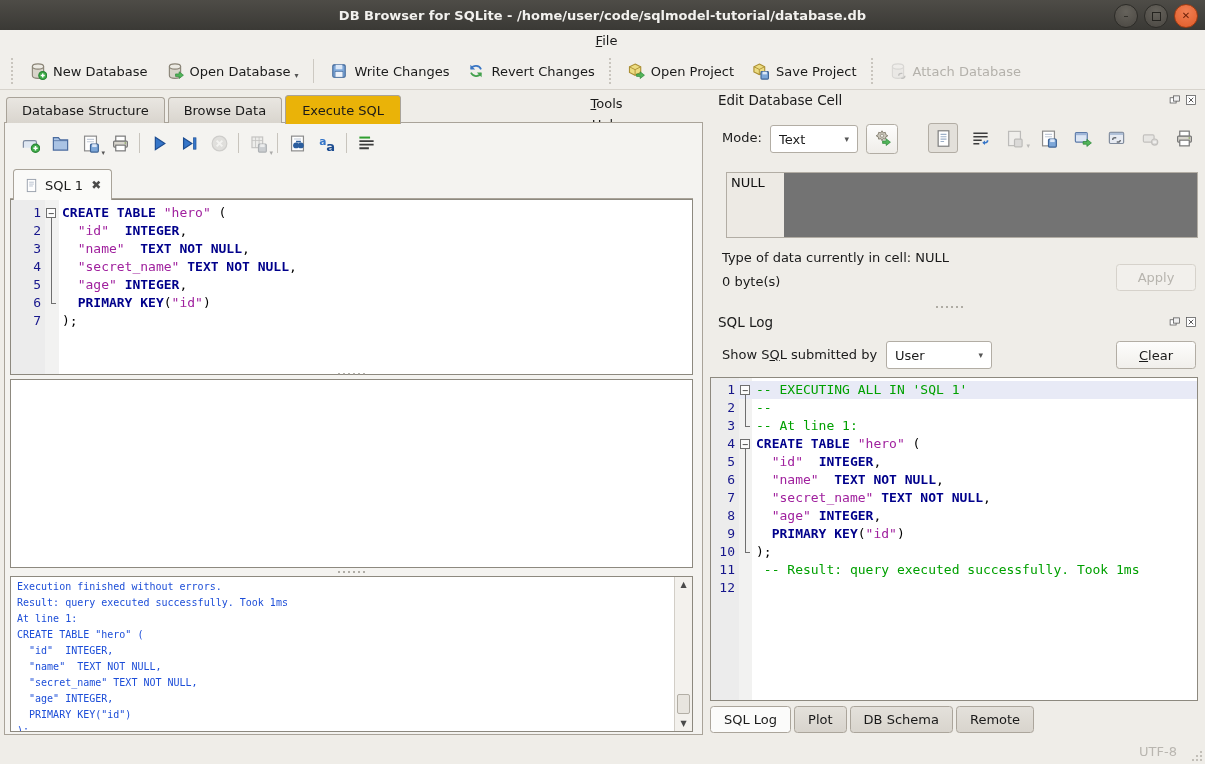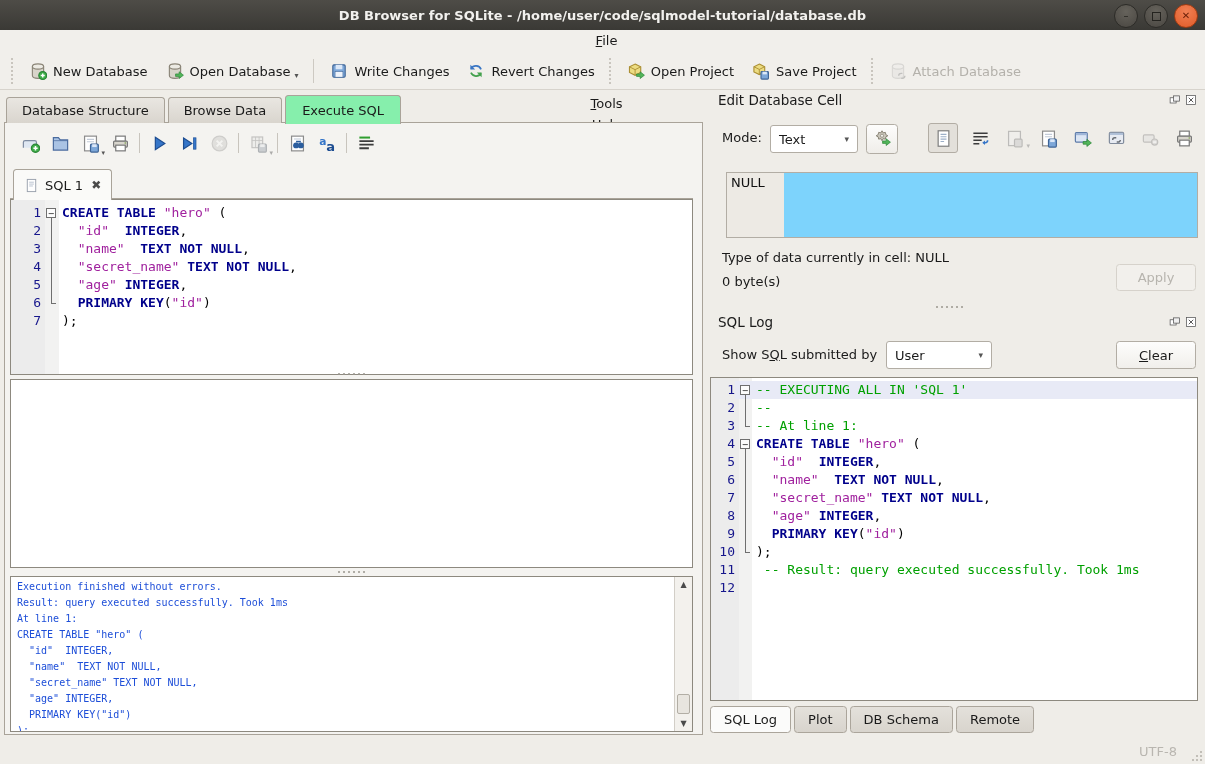--- a/index.html
+++ b/index.html
@@ -28,21 +28,21 @@
   .tbtn.disabled{color:#b4b1ab;}
   .tbtn.disabled .icon{opacity:.45;filter:grayscale(1);}
   .tbtn .ddarrow{font-size:8px;color:#555;margin-left:-2px;align-self:flex-end;}
   .thandle{align-self:stretch;margin:5px 5px;border-left:2px dotted #c9c5be;width:2px;}
   .tsep{align-self:stretch;margin:6px 6px;border-left:1px solid #cdc9c2;width:1px;}
 
   
   .main-tabs{position:absolute;left:6px;top:95px;display:flex;align-items:flex-end;z-index:5;}
   .mtab{padding:5px 15px;background:linear-gradient(#e9e6e1,#d9d5ce);border:1px solid #a9a399;border-bottom:none;
     border-radius:3.5px 3.5px 0 0;margin-right:3px;}
-  .mtab.active{background:#86efac;padding:7px 16px 6px;margin-bottom:-1px;}
+  .mtab.active{background:#eab308;padding:7px 16px 6px;margin-bottom:-1px;}
 
   .left-pane{position:absolute;left:4px;top:122px;width:697px;height:611px;background:#f4f3f0;border:1px solid #a9a399;}
 
   
   .sql-toolbar{position:absolute;left:10px;top:8px;display:flex;align-items:center;}
   .sicon{width:24px;height:24px;display:flex;align-items:center;justify-content:center;position:relative;margin:0 3px;}
   .sicon svg{width:19px;height:19px;display:block;}
   .sicon.disabled{opacity:.45;filter:grayscale(.8);}
   .sicon .ddarrow{position:absolute;right:-3px;bottom:-2px;font-size:7px;color:#555;}
   .ssep{width:1px;height:20px;background:#c8c4bd;margin:0 4px;}
@@ -100,21 +100,21 @@
   .btn.disabled{background:#f2f0ec;border-color:#d6d2cb;color:#b7b4ae;}
   .btn u{text-decoration:underline;}
   .gearbtn{position:absolute;width:30px;height:28px;display:flex;align-items:center;justify-content:center;
     background:linear-gradient(#fdfdfc,#efede9);border:1px solid #b2ada4;border-radius:3.5px;}
   .gearbtn svg{width:18px;height:18px;}
   .cicon{width:24px;height:24px;display:flex;align-items:center;justify-content:center;position:relative;}
   .cicon svg{width:19px;height:19px;display:block;}
   .cicon.pressed{width:30px;height:30px;background:#e3e0da;border:1px solid #b2ada4;border-radius:3px;box-sizing:border-box;}
   .cicon.disabled{opacity:.5;filter:grayscale(.9);}
   .cell-toolbar{position:absolute;left:224px;top:33px;display:flex;align-items:center;gap:10px;}
-  .cell-editor{position:absolute;left:22px;top:82px;width:470px;height:64px;background:#7dd3fc;border:1px solid #b2ada4;}
+  .cell-editor{position:absolute;left:22px;top:82px;width:470px;height:64px;background:#737373;border:1px solid #b2ada4;}
   .cell-null{position:absolute;left:0;top:0;bottom:0;width:57px;background:#edeae4;padding:2px 4px;box-sizing:border-box;color:#111;}
 
   .bottom-tabs{position:absolute;left:6px;top:616px;display:flex;gap:3px;}
   .btab{padding:5px 13px;background:linear-gradient(#e4e1db,#d8d4cd);border:1px solid #aba59b;border-radius:3.5px;}
   .btab.active{background:#fbfbfa;}
 
   .statusbar{position:absolute;left:0;right:0;bottom:0;height:26px;background:#efede8;margin-left:8px;}
   .status-enc{position:absolute;right:28px;top:6px;color:#b9b6b0;}
   .grip{position:absolute;right:3px;bottom:3px;width:10px;height:10px;}
   .grip i{position:absolute;width:2px;height:2px;background:#c2bfb8;}

